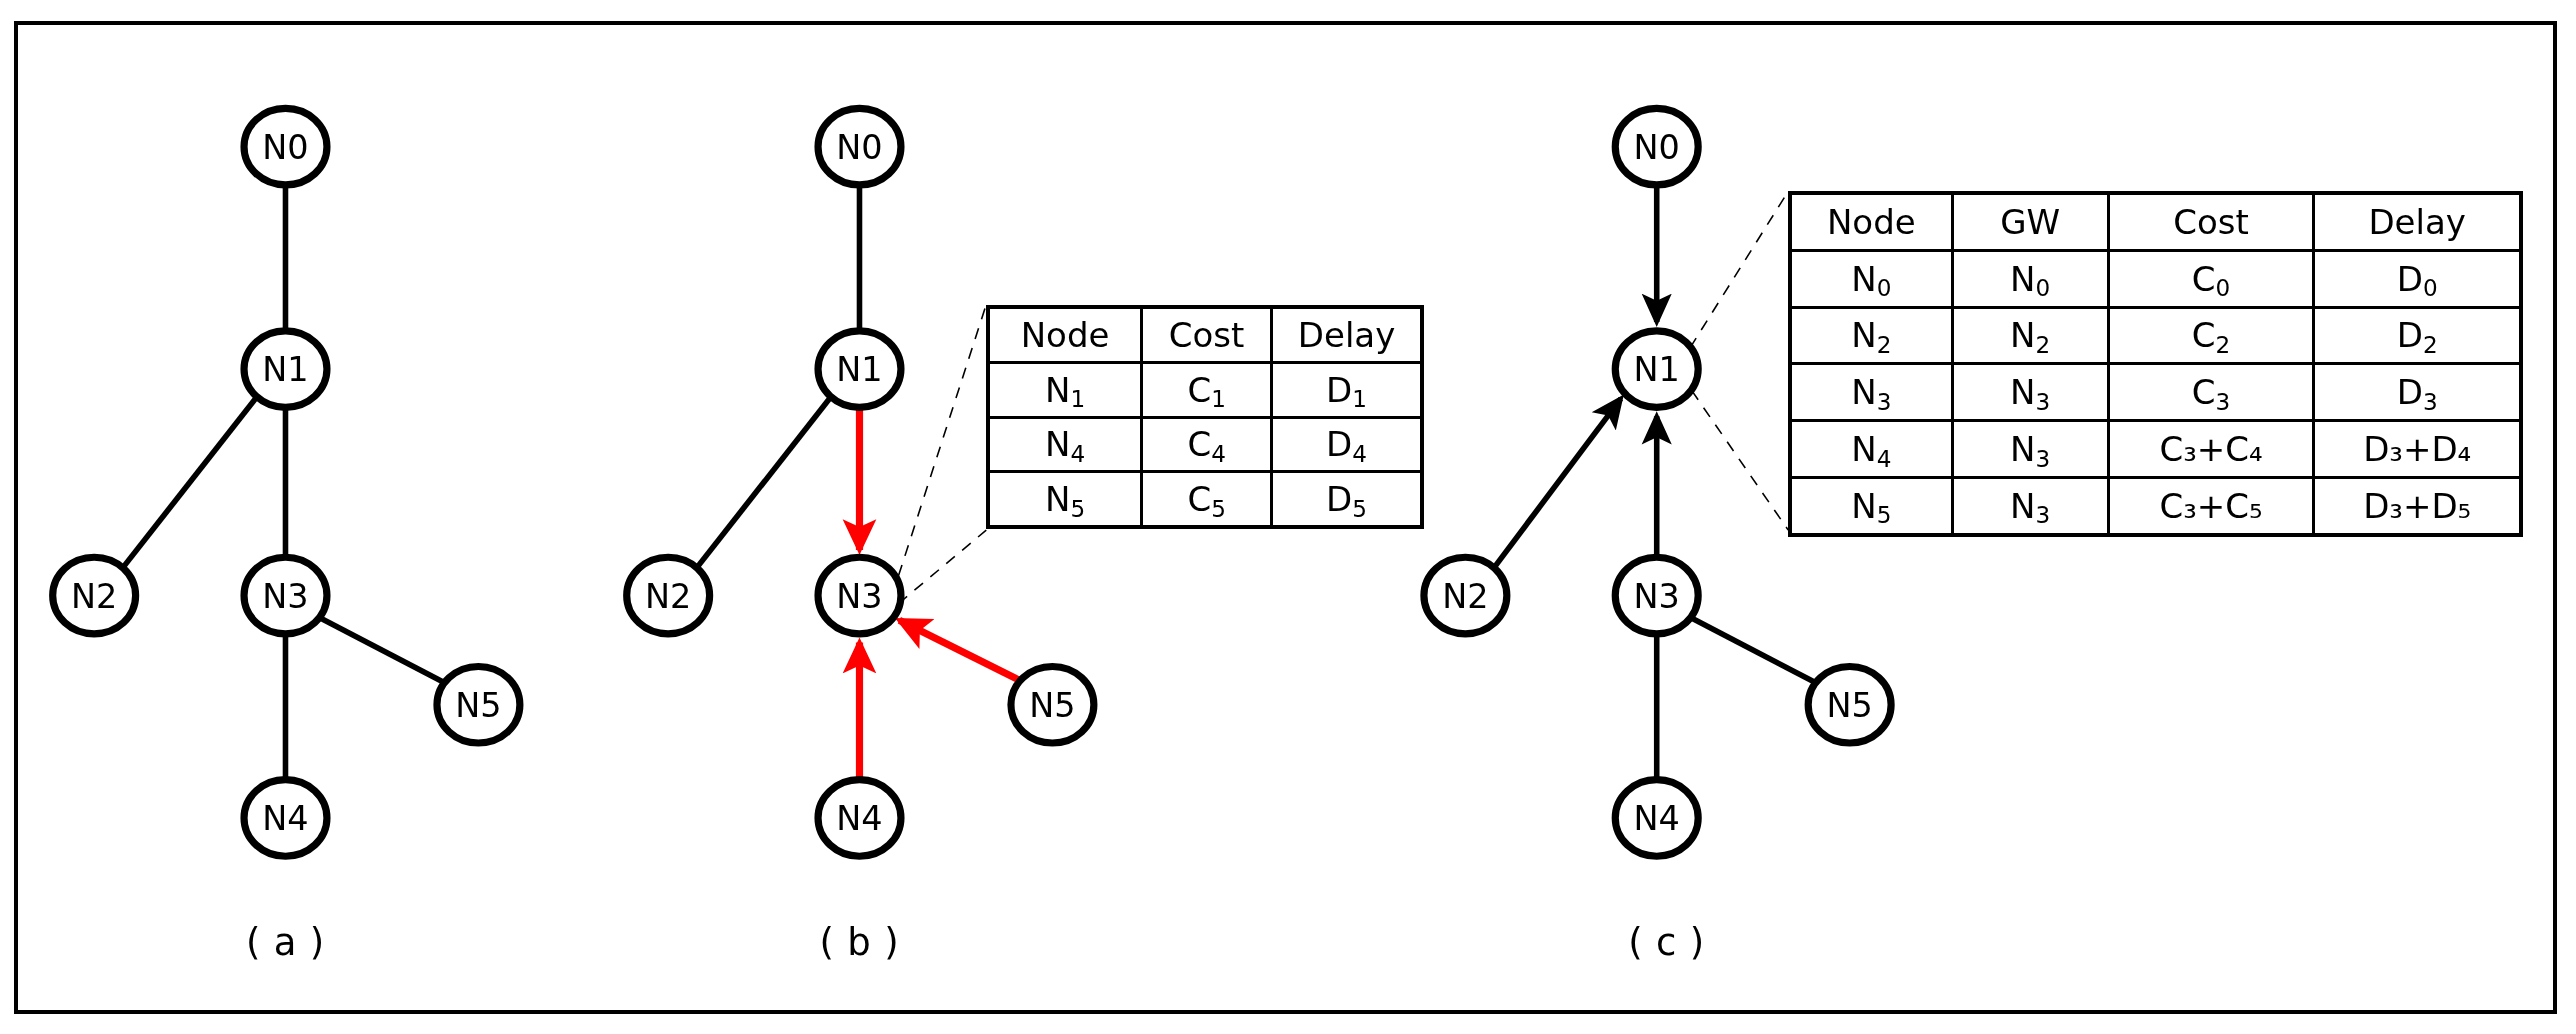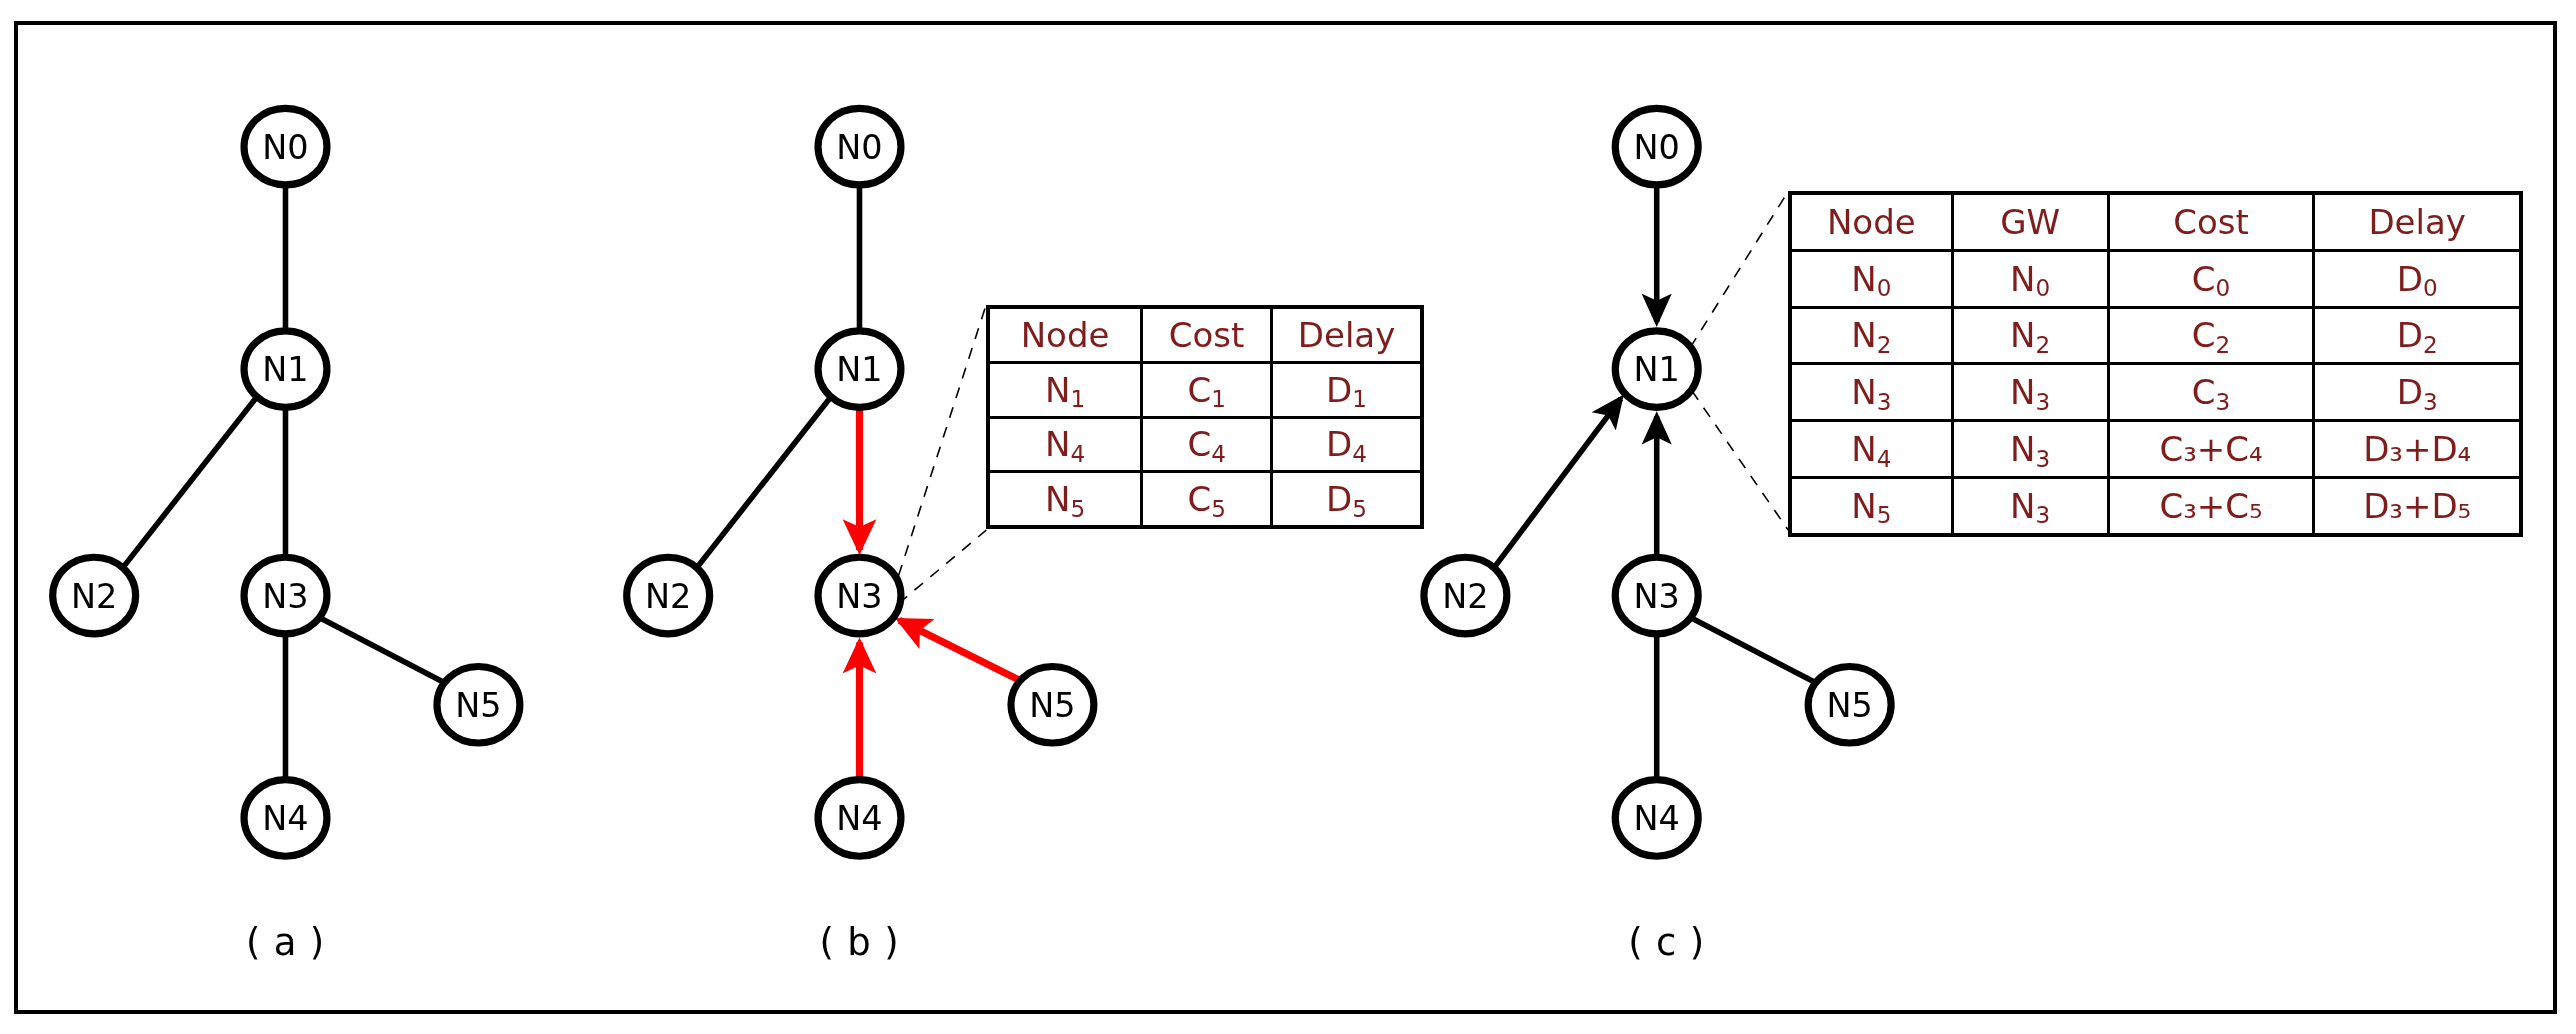--- a/index.html
+++ b/index.html
@@ -85,21 +85,21 @@
     border-collapse: collapse;
     background: #ffffff;
     border: 4.8px solid #000000;
     font-family: "DejaVu Sans", "Liberation Sans", sans-serif;
   }
   table.info-table th,
   table.info-table td {
     border: 3.2px solid #000000;
     text-align: center;
     vertical-align: middle;
-    color: #7f1d1d;
+    color: #000000;
     font-weight: normal;
     white-space: nowrap;
     background: #ffffff;
   }
   table.info-table th { font-size: 34px; padding: 2.4px 8px; }
   table.info-table td { font-size: 34px; padding: 2.4px 8px; }
   table.info-table sub {
     font-size: 0.68em;
     vertical-align: baseline;
     position: relative;

